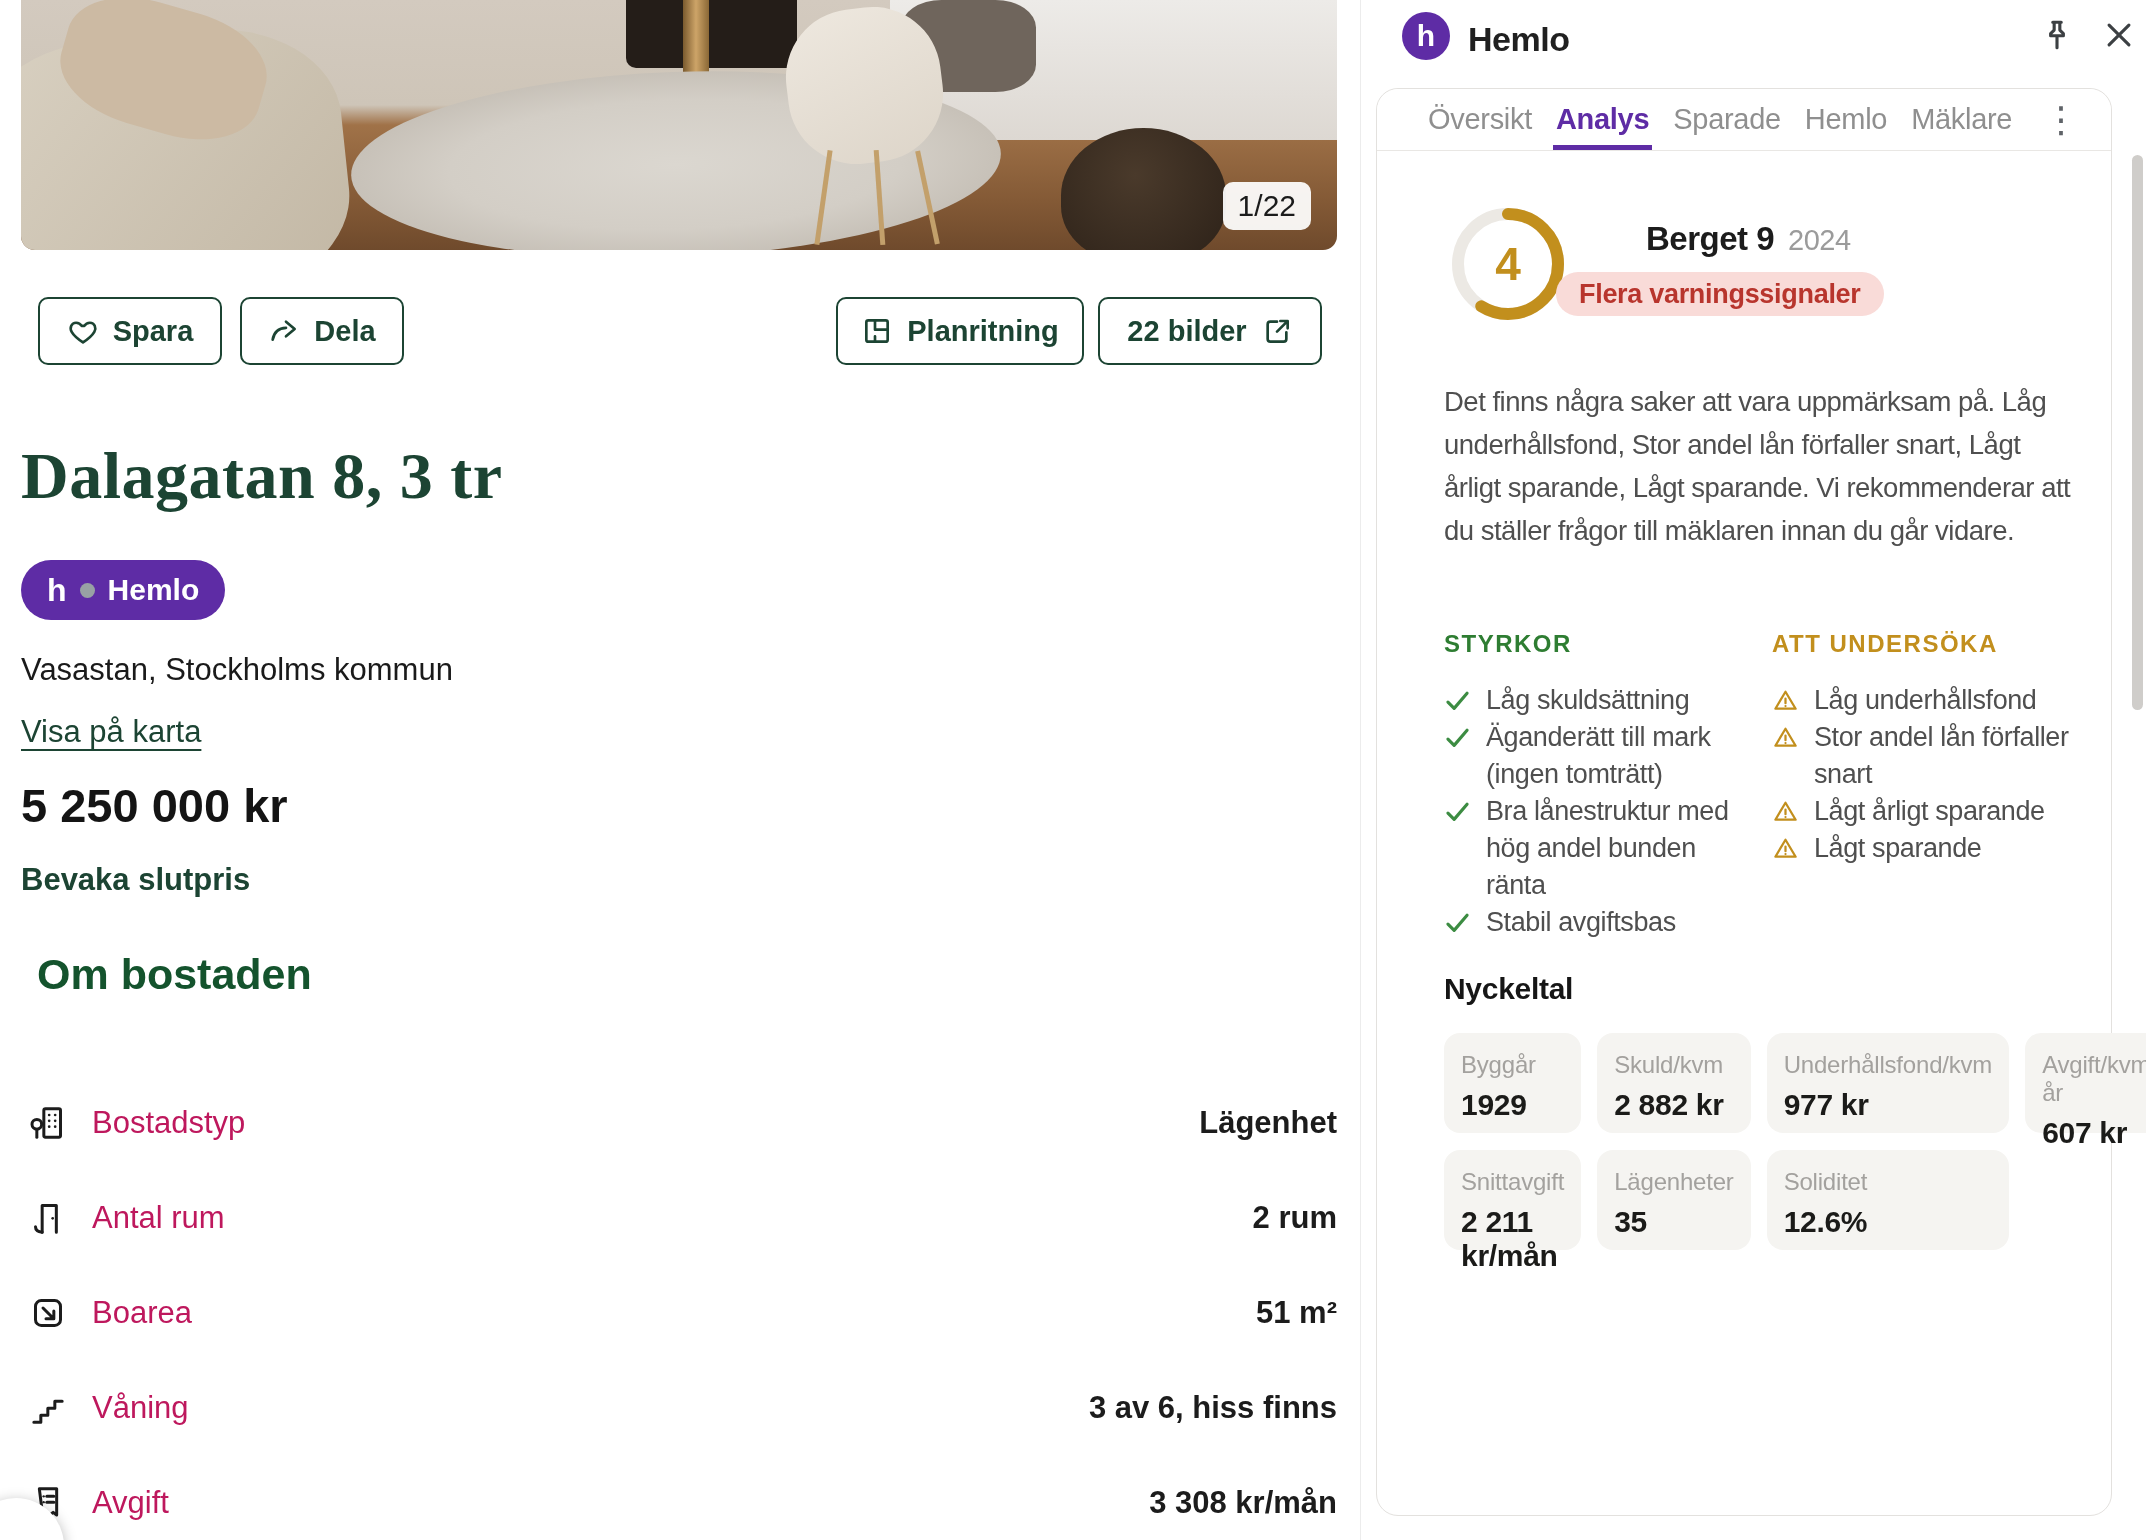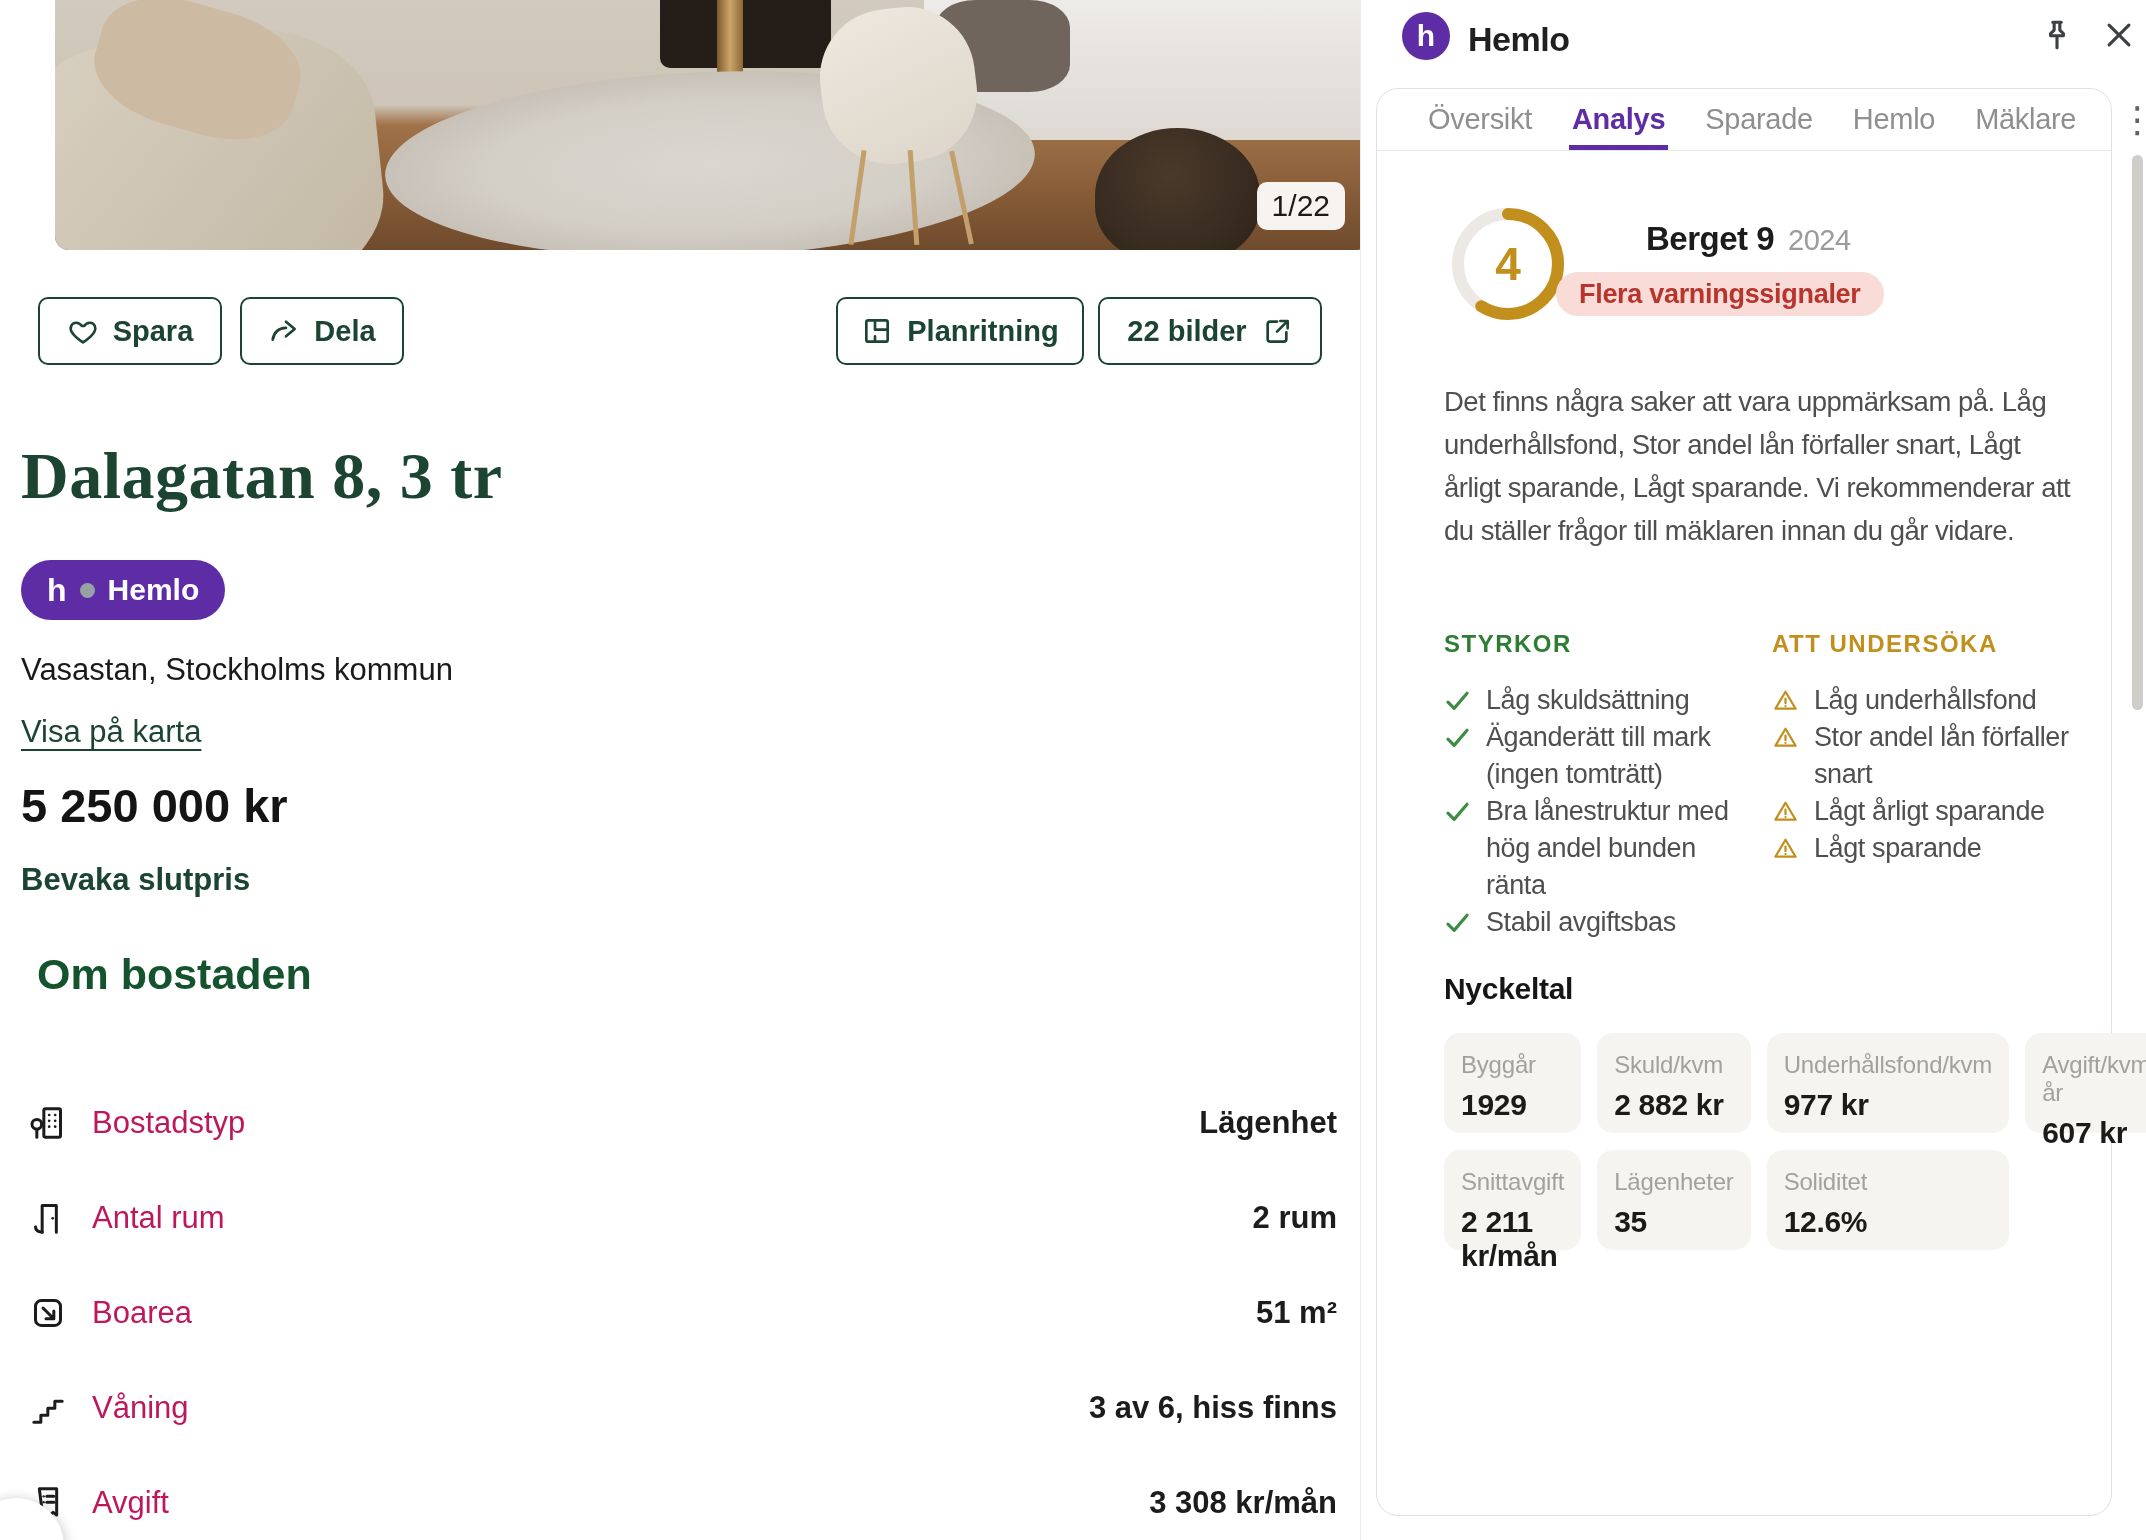--- a/index.html
+++ b/index.html
@@ -18,21 +18,21 @@
   *{box-sizing:border-box}
   html,body{margin:0;padding:0}
   body{
     width:2146px;height:1540px;position:relative;overflow:hidden;background:#fff;
     font-family:"Liberation Sans",sans-serif;color:#1c1c1c;
   }
   svg{display:block}
 
   
   .photo{position:absolute;left:21px;top:0;width:1316px;height:250px;border-radius:0 0 14px 14px;overflow:hidden;
-    background:linear-gradient(180deg,#d3cabf 0%,#cec5b8 42%,#a07248 50%,#845a36 80%,#6f4a2c 100%);margin-left:34px;}
+    background:linear-gradient(180deg,#d3cabf 0%,#cec5b8 42%,#a07248 50%,#845a36 80%,#6f4a2c 100%);}
   .ph-wallR{position:absolute;right:0;top:0;width:34%;height:56%;background:linear-gradient(180deg,#edebe8,#ddd8d2)}
   .ph-fire{position:absolute;left:46%;top:0;width:13%;height:27%;background:#241d18;border-radius:0 0 10px 10px}
   .ph-rug{position:absolute;left:330px;top:72px;width:650px;height:185px;border-radius:50%;
     background:radial-gradient(closest-side,#dbd7d0 0%,#d3cec6 70%,#c7c1b8 100%);transform:rotate(-2deg)}
   .ph-couch{position:absolute;left:-45px;top:35px;width:370px;height:270px;border-radius:36%;
     background:linear-gradient(135deg,#d9d1c2,#c2b7a4);transform:rotate(-6deg)}
   .ph-blanket{position:absolute;left:40px;top:6px;width:205px;height:125px;border-radius:40%;
     background:#ccbaa3;transform:rotate(16deg)}
   .ph-chair-back{position:absolute;left:880px;top:0;width:135px;height:92px;border-radius:30%;background:#6f655c}
   .ph-chair{position:absolute;left:766px;top:8px;width:155px;height:155px;border-radius:44%;
@@ -85,21 +85,21 @@
     color:#fff;display:flex;align-items:center;justify-content:center;font-size:30px;font-weight:800}
   .panel-title{position:absolute;left:1468px;top:20px;font-size:34px;font-weight:700;color:#202020;letter-spacing:-.5px}
   .icon-btn{position:absolute;width:46px;height:46px;display:flex;align-items:center;justify-content:center;cursor:pointer;background:none;border:none;padding:0}
   .icon-btn svg{width:34px;height:34px;stroke:#3c4043;fill:none;stroke-width:2.2;stroke-linecap:round;stroke-linejoin:round}
   #pin-btn{left:2034px;top:12px}
   #close-btn{left:2096px;top:12px}
 
   .panel-card{position:absolute;left:1376px;top:88px;width:736px;height:1428px;background:#fff;
     border:1px solid var(--border);border-radius:22px}
 
-  .tabs{position:absolute;left:1377px;top:89px;width:734px;height:62px;display:flex;align-items:stretch;gap:34px;
+  .tabs{position:absolute;left:1377px;top:89px;width:734px;height:62px;display:flex;align-items:stretch;gap:18px;
     padding:0 26px 0 48px;border-bottom:1px solid #e9e7e4;border-radius:22px 22px 0 0;background:#fff}
   .tab{display:flex;align-items:center;font-size:29px;color:#8f8f8f;letter-spacing:-.3px;cursor:pointer;padding:0 3px}
   .tab.active{color:var(--hemlo-purple);font-weight:700;box-shadow:inset 0 -5px 0 var(--hemlo-purple)}
   .kebab{margin-left:auto;align-self:center;font-size:36px;color:#5f6368;cursor:pointer;line-height:1;padding:0 6px}
 
   .score-wrap{position:absolute;left:1450px;top:206px;width:116px;height:116px}
   .score-num{position:absolute;inset:0;display:flex;align-items:center;justify-content:center;
     font-size:46px;font-weight:700;color:var(--score-gold)}
   .assoc-row{position:absolute;left:1646px;top:220px;display:flex;align-items:baseline;gap:14px;letter-spacing:-.5px}
   .assoc-name{font-size:33px;font-weight:700;color:#1c1c1c}

